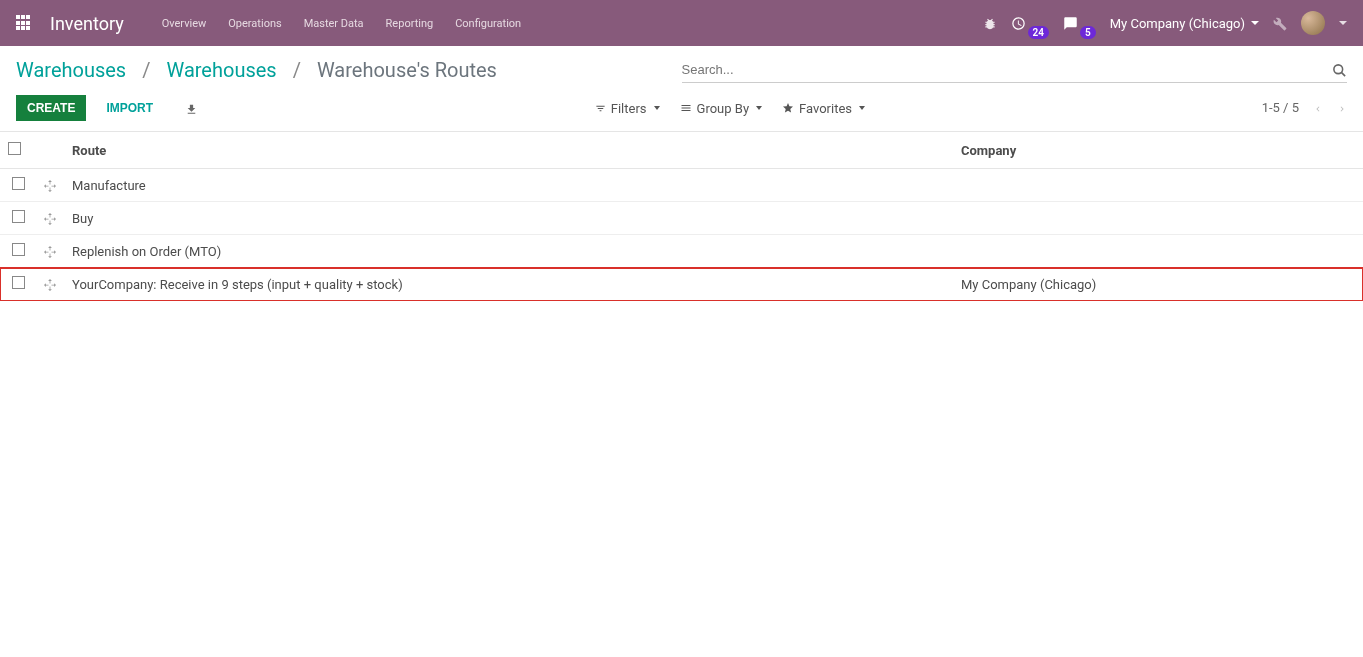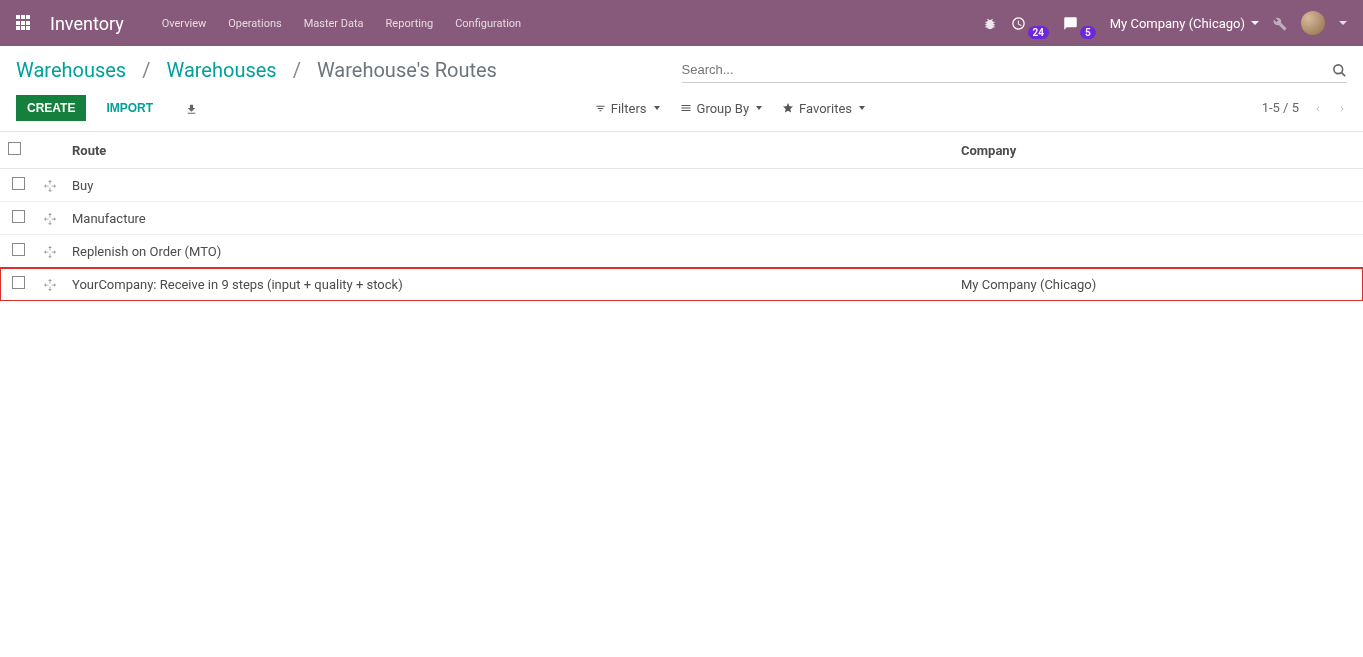--- a/index.html
+++ b/index.html
@@ -192,36 +192,36 @@
       <th>Route</th>
       <th style="width:410px;">Company</th>
     </tr>
   </thead>
   <tbody id="table-body">
       <tr>
         <td class="col-check"><span class="checkbox-box"></span></td>
         <td class="col-handle"><span class="drag-handle"><svg width="12" height="12" viewBox="0 0 16 16" fill="currentColor">
               <path d="M8 0L5.5 2.5h2V6h1V2.5h2L8 0zM0 8l2.5-2.5v2H6v1H2.5v2L0 8zm16 0l-2.5 2.5v-2H10v-1h3.5v-2L16 8zM8 16l2.5-2.5h-2V10h-1v3.5h-2L8 16z"></path>
             </svg></span></td>
+        <td class="route-cell">Manufacture</td>
+        <td></td>
+      </tr>
+      <tr>
+        <td class="col-check"><span class="checkbox-box"></span></td>
+        <td class="col-handle"><span class="drag-handle"><svg width="12" height="12" viewBox="0 0 16 16" fill="currentColor">
+              <path d="M8 0L5.5 2.5h2V6h1V2.5h2L8 0zM0 8l2.5-2.5v2H6v1H2.5v2L0 8zm16 0l-2.5 2.5v-2H10v-1h3.5v-2L16 8zM8 16l2.5-2.5h-2V10h-1v3.5h-2L8 16z"></path>
+            </svg></span></td>
         <td class="route-cell">Buy</td>
         <td></td>
       </tr>
       <tr>
         <td class="col-check"><span class="checkbox-box"></span></td>
         <td class="col-handle"><span class="drag-handle"><svg width="12" height="12" viewBox="0 0 16 16" fill="currentColor">
               <path d="M8 0L5.5 2.5h2V6h1V2.5h2L8 0zM0 8l2.5-2.5v2H6v1H2.5v2L0 8zm16 0l-2.5 2.5v-2H10v-1h3.5v-2L16 8zM8 16l2.5-2.5h-2V10h-1v3.5h-2L8 16z"></path>
             </svg></span></td>
-        <td class="route-cell">Manufacture</td>
-        <td></td>
-      </tr>
-      <tr>
-        <td class="col-check"><span class="checkbox-box"></span></td>
-        <td class="col-handle"><span class="drag-handle"><svg width="12" height="12" viewBox="0 0 16 16" fill="currentColor">
-              <path d="M8 0L5.5 2.5h2V6h1V2.5h2L8 0zM0 8l2.5-2.5v2H6v1H2.5v2L0 8zm16 0l-2.5 2.5v-2H10v-1h3.5v-2L16 8zM8 16l2.5-2.5h-2V10h-1v3.5h-2L8 16z"></path>
-            </svg></span></td>
         <td class="route-cell">Replenish on Order (MTO)</td>
         <td></td>
       </tr>
       <tr class="highlight-row">
         <td class="col-check"><span class="checkbox-box"></span></td>
         <td class="col-handle"><span class="drag-handle"><svg width="12" height="12" viewBox="0 0 16 16" fill="currentColor">
               <path d="M8 0L5.5 2.5h2V6h1V2.5h2L8 0zM0 8l2.5-2.5v2H6v1H2.5v2L0 8zm16 0l-2.5 2.5v-2H10v-1h3.5v-2L16 8zM8 16l2.5-2.5h-2V10h-1v3.5h-2L8 16z"></path>
             </svg></span></td>
         <td class="route-cell">YourCompany: Receive in 9 steps (input + quality + stock)</td>
         <td>My Company (Chicago)</td>

